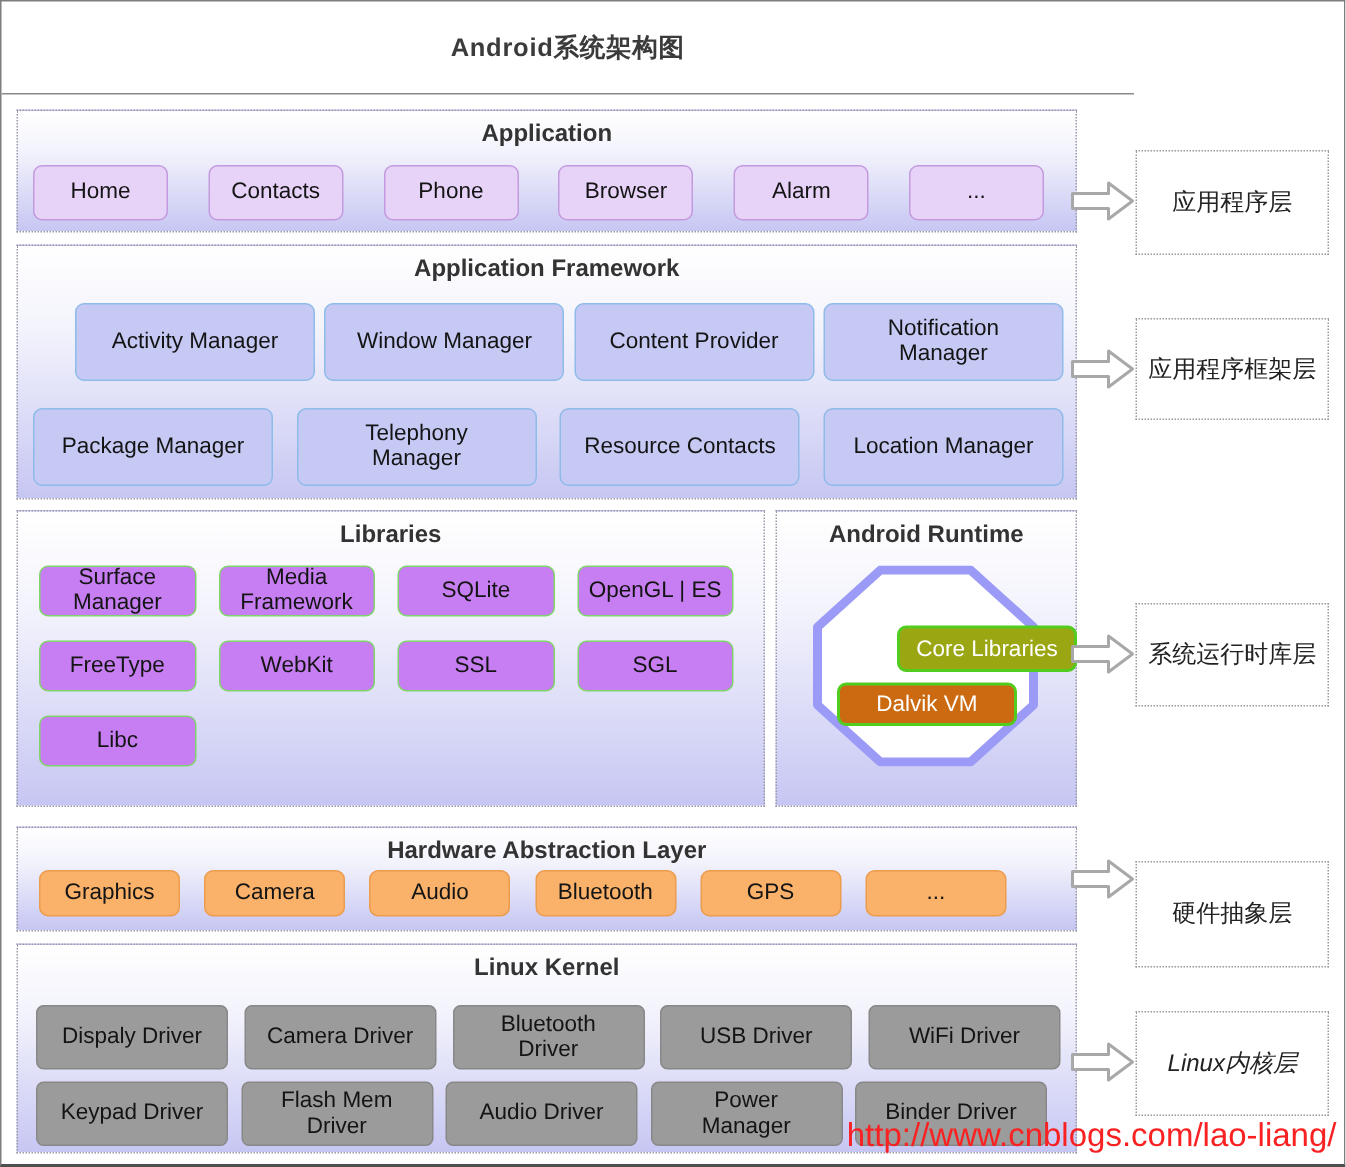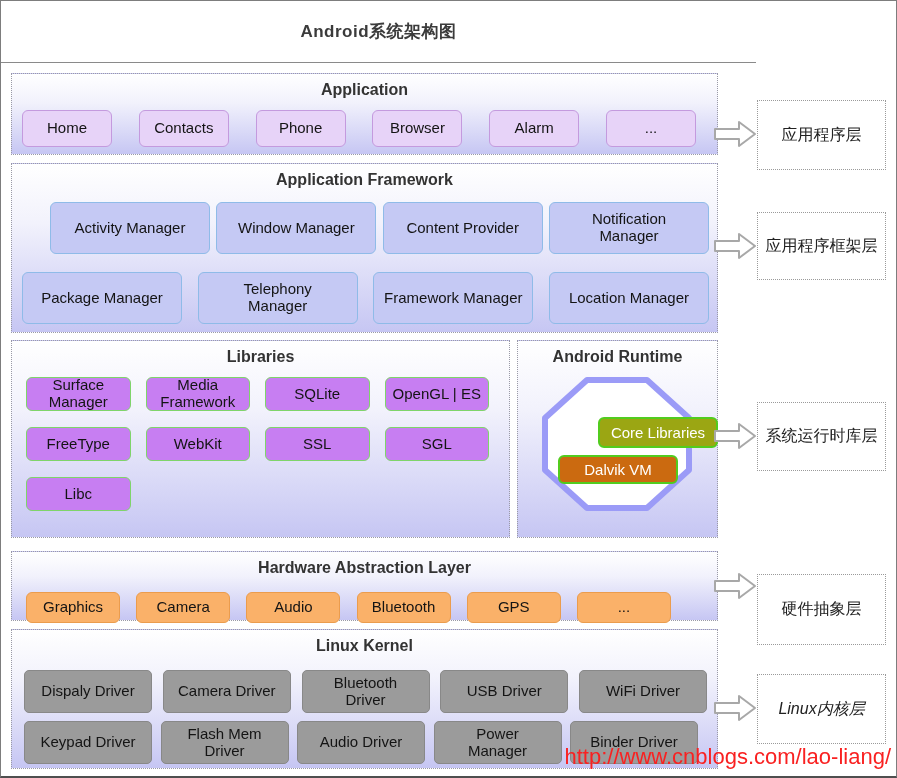--- a/index.html
+++ b/index.html
@@ -87,21 +87,21 @@
       <div class="btn btn-fw">Activity Manager</div>
       <div class="btn btn-fw">Window Manager</div>
       <div class="btn btn-fw">Content Provider</div>
       <div class="btn btn-fw">Notification
 Manager</div>
     </div>
     <div class="row" style="top:108px; left:10px; right:8px;">
       <div class="btn btn-fw">Package Manager</div>
       <div class="btn btn-fw">Telephony
 Manager</div>
-      <div class="btn btn-fw">Framework Manager</div>
+      <div class="btn btn-fw">Resource Contacts</div>
       <div class="btn btn-fw">Location Manager</div>
     </div>
   </div>
 
   <div class="sec" style="left:10px; top:339px; width:499px; height:198px;">
     <div class="sec-title">Libraries</div>
     <div class="lib-grid">
       <div class="btn btn-lib">Surface Manager</div>
       <div class="btn btn-lib">Media
 Framework</div>
@@ -119,21 +119,21 @@
     <div class="sec-title">Android Runtime</div>
     <svg class="octagon" width="150" height="134" viewBox="0 0 150 134">
       <path d="M45 3 L105 3 L147 41 L147 93 L105 131 L45 131 L3 93 L3 41 Z" fill="#ffffff" stroke="#9b9bf7" stroke-width="6" stroke-linejoin="round"></path>
     </svg>
     <div class="btn-rt" id="core-libs">Core Libraries</div>
     <div class="btn-rt" id="dalvik-vm">Dalvik VM</div>
   </div>
 
   <div class="sec" style="left:10px; top:550px; width:707px; height:70px;">
     <div class="sec-title">Hardware Abstraction Layer</div>
-    <div class="row" style="top:40px; left:14px; right:46px;">
+    <div class="row" style="top:28px; left:14px; right:46px;">
       <div class="btn btn-hal">Graphics</div>
       <div class="btn btn-hal">Camera</div>
       <div class="btn btn-hal">Audio</div>
       <div class="btn btn-hal">Bluetooth</div>
       <div class="btn btn-hal">GPS</div>
       <div class="btn btn-hal">...</div>
     </div>
   </div>
 
   <div class="sec" style="left:10px; top:628px; width:707px; height:140px;">

